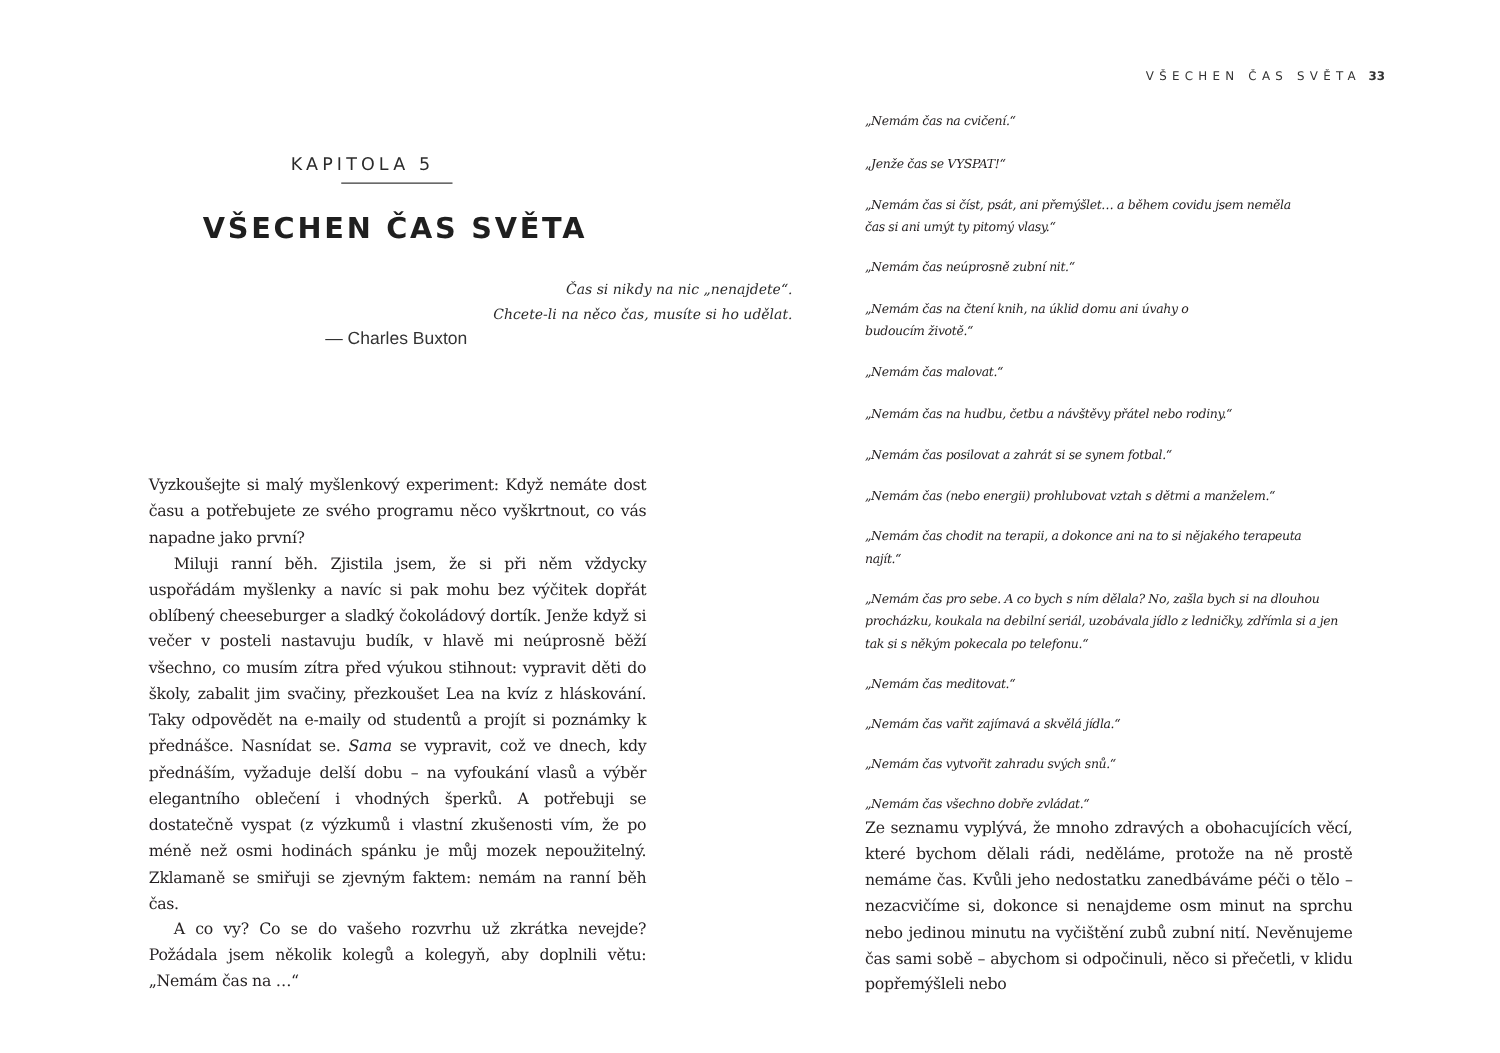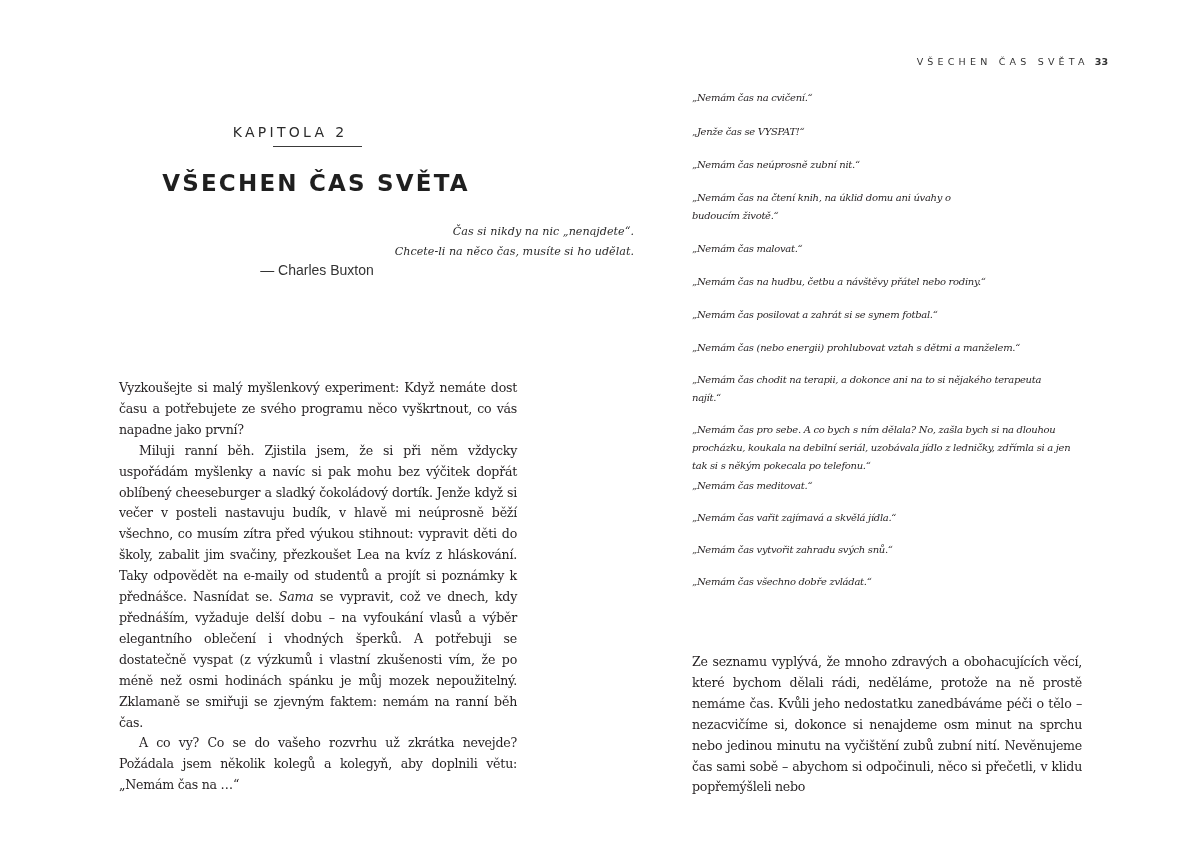--- a/index.html
+++ b/index.html
@@ -48,21 +48,21 @@
   .quote {
     font-family: "DejaVu Serif", serif; font-style: italic; font-size: 10px; line-height: 18px;
     color: #231f20; margin: 0; letter-spacing: -0.3px;
   }
   .right-body { left: 92px; top: 652px; width: 390px; }
 </style>
 </head>
 <body>
 
 <div class="page page-left">
-  <div class="chapter-label">KAPITOLA 2</div>
+  <div class="chapter-label">KAPITOLA 5</div>
   <div class="chapter-rule"></div>
   <div class="chapter-title">VŠECHEN ČAS SVĚTA</div>
 
   <div class="epigraph">
     <div>Čas si nikdy na nic „nenajdete“.</div>
     <div>Chcete-li na něco čas, musíte si ho udělat.</div>
   </div>
   <div class="epigraph-author">— Charles Buxton</div>
 
   <div class="body-text left-body">
@@ -73,28 +73,29 @@
 </div>
 
 <div class="page page-right">
   <div class="running-head">
     <span>VŠECHEN ČAS SVĚTA</span><span class="folio">33</span>
   </div>
 
   <div class="quotes">
     <p class="quote" style="margin-bottom:16px">„Nemám čas na cvičení.“</p>
     <p class="quote" style="margin-bottom:15px">„Jenže čas se VYSPAT!“</p>
+    <p class="quote" style="margin-bottom:14px;width:355px">„Nemám čas si číst, psát, ani přemýšlet… a během covidu jsem neměla čas si ani umýt ty pitomý vlasy.“</p>
     <p class="quote" style="margin-bottom:15px">„Nemám čas neúprosně zubní nit.“</p>
     <p class="quote" style="margin-bottom:15px;width:300px">„Nemám čas na čtení knih, na úklid domu ani úvahy o budoucím životě.“</p>
     <p class="quote" style="margin-bottom:15px">„Nemám čas malovat.“</p>
     <p class="quote" style="margin-bottom:15px">„Nemám čas na hudbu, četbu a návštěvy přátel nebo rodiny.“</p>
     <p class="quote" style="margin-bottom:15px">„Nemám čas posilovat a zahrát si se synem fotbal.“</p>
     <p class="quote" style="margin-bottom:14px;width:400px">„Nemám čas (nebo energii) prohlubovat vztah s dětmi a manželem.“</p>
     <p class="quote" style="margin-bottom:14px;width:360px">„Nemám čas chodit na terapii, a dokonce ani na to si nějakého terapeuta najít.“</p>
-    <p class="quote" style="margin-bottom:2px;width:380px">„Nemám čas pro sebe. A co bych s ním dělala? No, zašla bych si na dlouhou procházku, koukala na debilní seriál, uzobávala jídlo z ledničky, zdřímla si a jen tak si s někým pokecala po telefonu.“</p>
+    <p class="quote" style="margin-bottom:14px;width:380px">„Nemám čas pro sebe. A co bych s ním dělala? No, zašla bych si na dlouhou procházku, koukala na debilní seriál, uzobávala jídlo z ledničky, zdřímla si a jen tak si s někým pokecala po telefonu.“</p>
     <p class="quote" style="margin-bottom:14px">„Nemám čas meditovat.“</p>
     <p class="quote" style="margin-bottom:14px">„Nemám čas vařit zajímavá a skvělá jídla.“</p>
     <p class="quote" style="margin-bottom:14px">„Nemám čas vytvořit zahradu svých snů.“</p>
     <p class="quote">„Nemám čas všechno dobře zvládat.“</p>
   </div>
 
   <div class="body-text right-body">
     <p>Ze seznamu vyplývá, že mnoho zdravých a obohacujících věcí, které bychom dělali rádi, neděláme, protože na ně prostě nemáme čas. Kvůli jeho nedostatku zanedbáváme péči o tělo – nezacvičíme si, dokonce si nenajdeme osm minut na sprchu nebo jedinou minutu na vyčištění zubů zubní nití. Nevěnujeme čas sami sobě – abychom si odpočinuli, něco si přečetli, v klidu popřemýšleli nebo</p>
   </div>
 </div>

